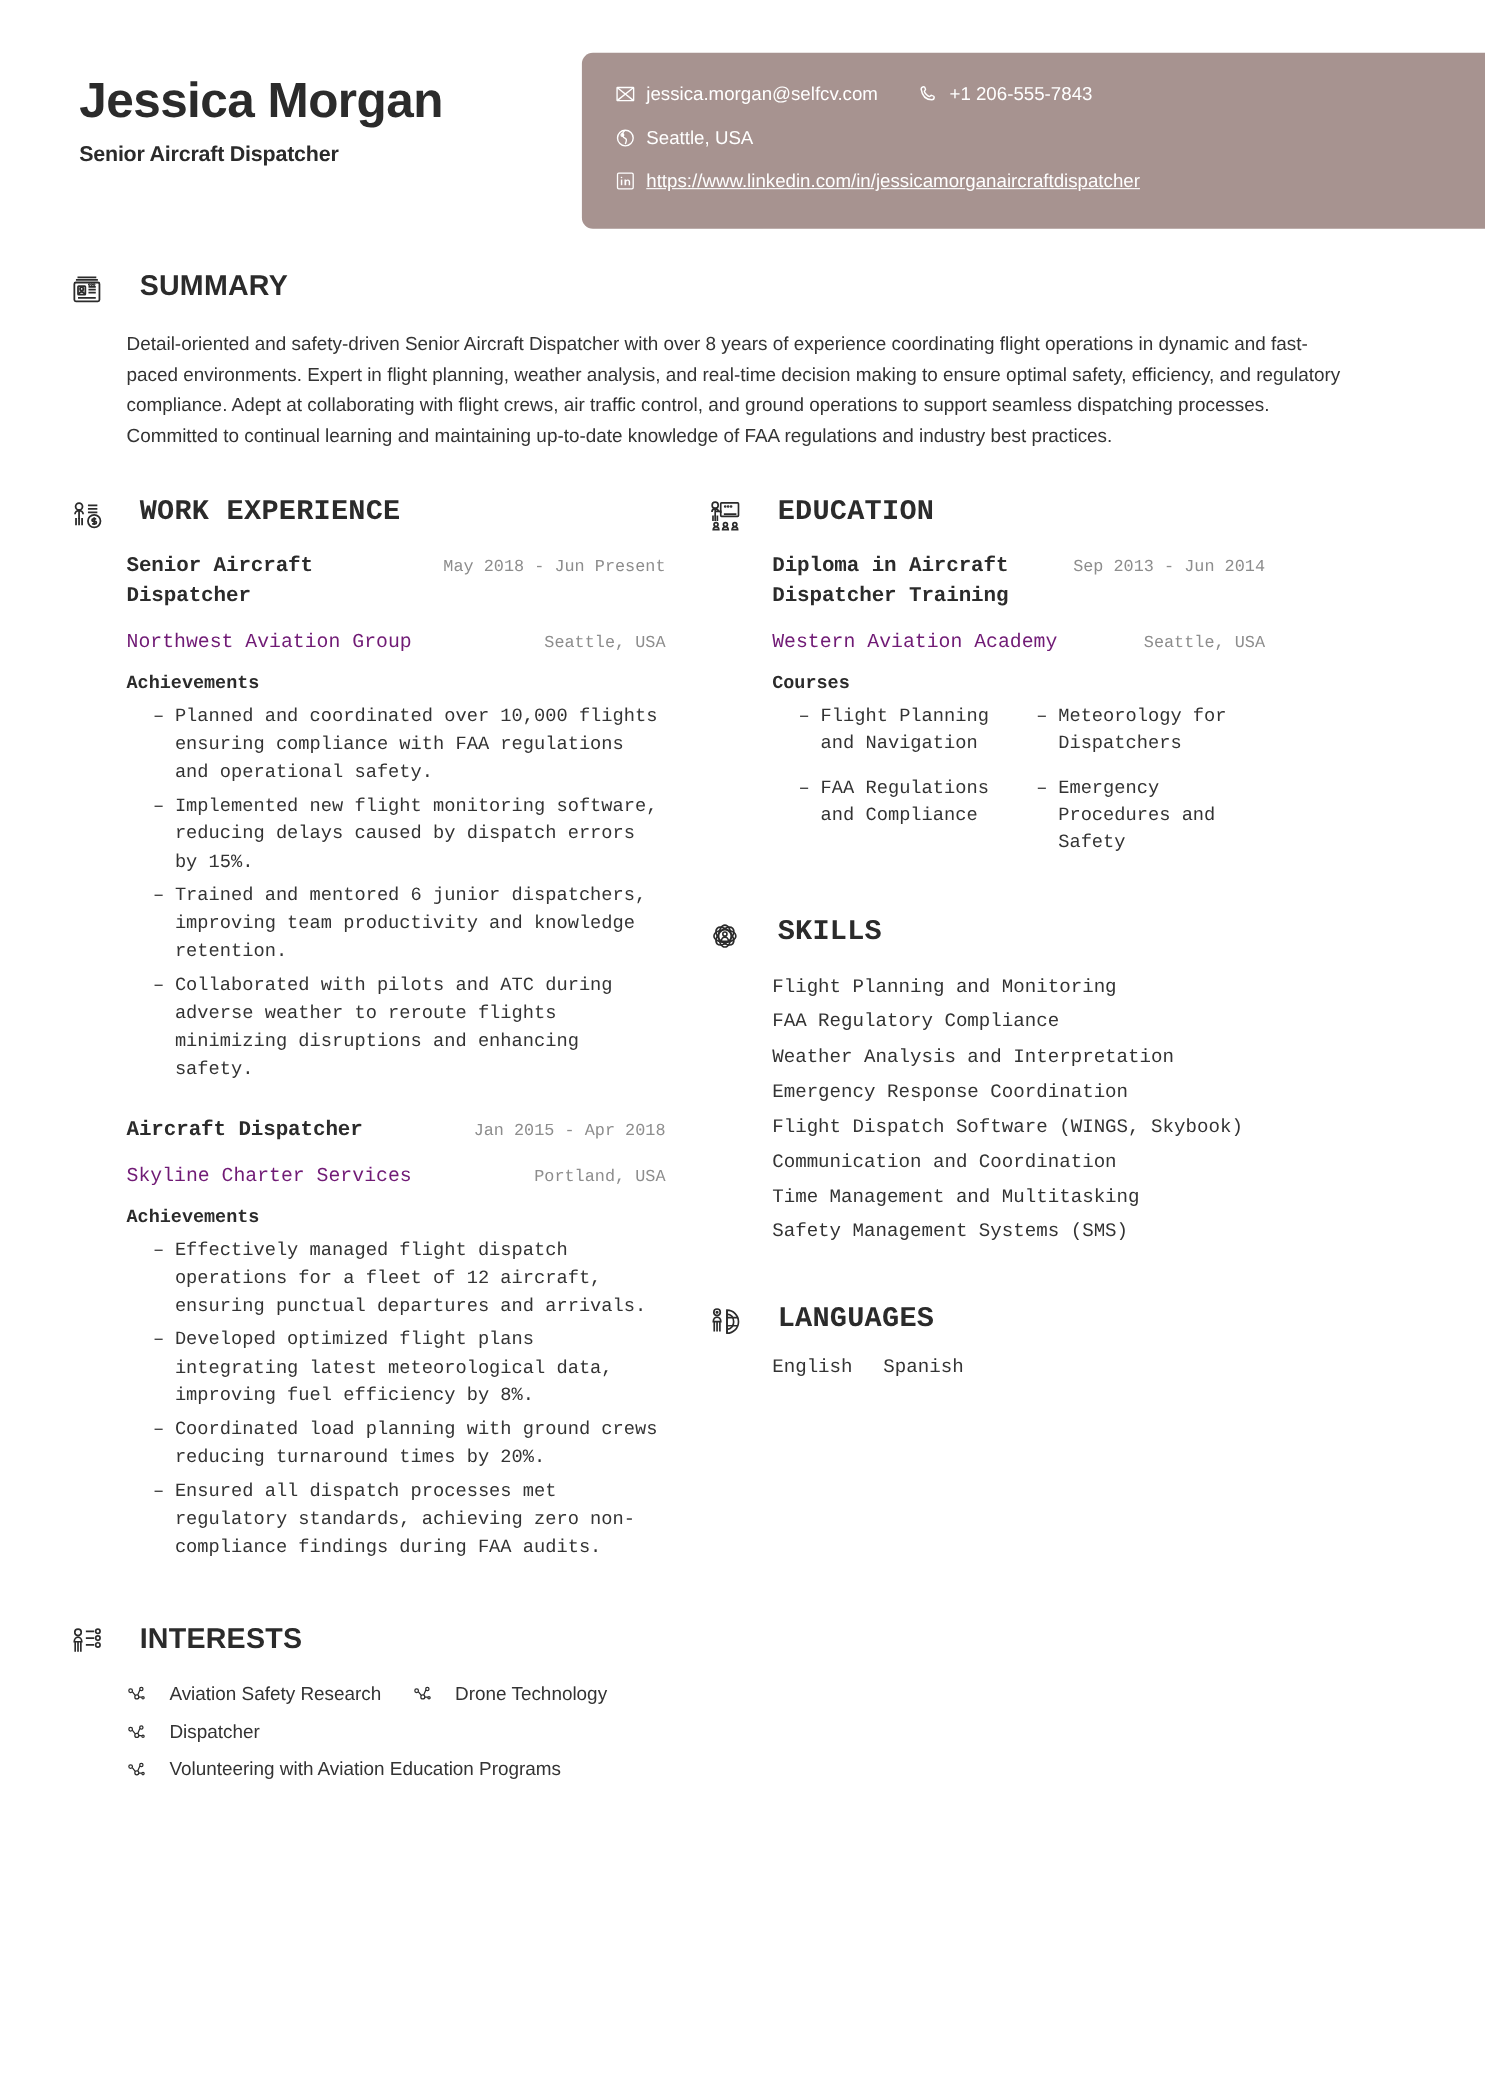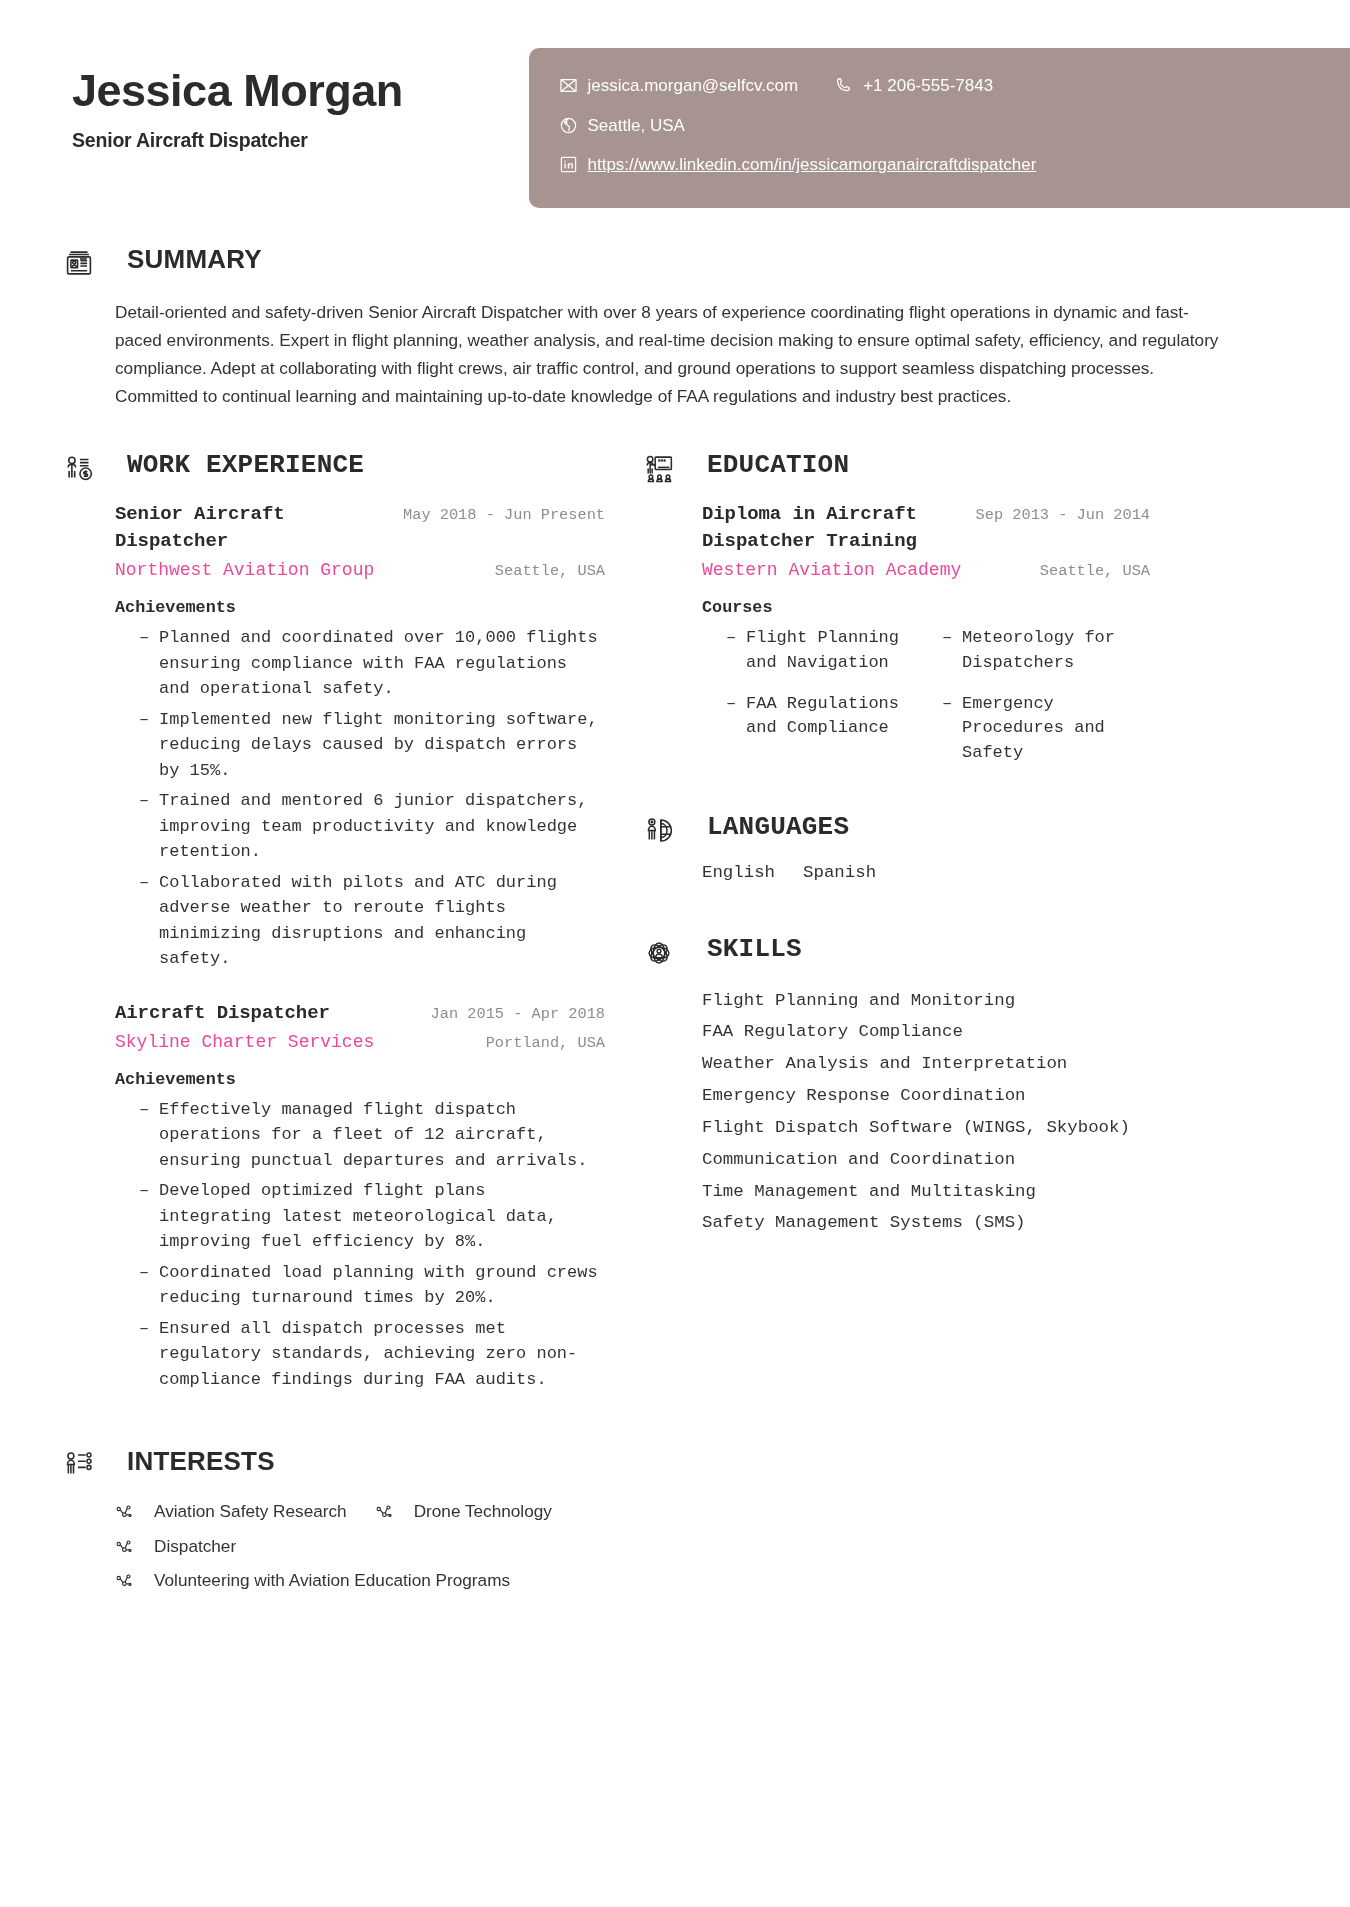--- a/index.html
+++ b/index.html
@@ -135,23 +135,23 @@
   }
   .entry-title {
     font-size: 19px;
     font-weight: 800;
     color: #2b2b2b;
     letter-spacing: -0.1px;
     line-height: 1.42;
   }
   .entry-org {
     font-size: 18px;
-    color: #ec4899;
+    color: #701a75;
     line-height: 1.5;
-    margin-top: 2px;
+    margin-top: 16px;
   }
   .entry-meta {
     font-size: 15.3px;
     color: #8d8d8d;
     white-space: nowrap;
     text-align: right;
     flex: 0 0 auto;
   }
   .entry-meta.loc { margin-top: 2px; }
   .sub-head {
@@ -422,20 +422,46 @@
               <div class="courses-grid">
                 <div class="citemx">Flight Planning and Navigation</div>
                 <div class="citemx">Meteorology for Dispatchers</div>
                 <div class="citemx">FAA Regulations and Compliance</div>
                 <div class="citemx">Emergency Procedures and Safety</div>
               </div>
             </div>
           </div>
         </div>
 
+        <div class="section" style="margin-top:52px;">
+          <div class="section-head">
+            <span class="sico">
+              <svg viewBox="0 0 40 40" fill="none" stroke="#2b2b2b" stroke-width="1.5">
+                <ellipse cx="20" cy="20" rx="6" ry="10.5"></ellipse>
+                <ellipse cx="20" cy="20" rx="10.5" ry="6"></ellipse>
+                <ellipse cx="20" cy="20" rx="6" ry="10.5" transform="rotate(45 20 20)"></ellipse>
+                <ellipse cx="20" cy="20" rx="6" ry="10.5" transform="rotate(-45 20 20)"></ellipse>
+                <circle cx="20" cy="18" r="2"></circle>
+                <path d="M16.6 25c0-2.3 1.5-4 3.4-4s3.4 1.7 3.4 4z"></path>
+              </svg>
+            </span>
+            <span class="section-title">SKILLS</span>
+          </div>
+          <div class="sec-body">
+            <div class="skill-line">Flight Planning and Monitoring</div>
+            <div class="skill-line">FAA Regulatory Compliance</div>
+            <div class="skill-line">Weather Analysis and Interpretation</div>
+            <div class="skill-line">Emergency Response Coordination</div>
+            <div class="skill-line">Flight Dispatch Software (WINGS, Skybook)</div>
+            <div class="skill-line">Communication and Coordination</div>
+            <div class="skill-line">Time Management and Multitasking</div>
+            <div class="skill-line">Safety Management Systems (SMS)</div>
+          </div>
+        </div>
+
         <div class="section" style="margin-top:46px;">
           <div class="section-head">
             <span class="sico">
               <svg viewBox="0 0 40 40" fill="none" stroke="#2b2b2b" stroke-width="1.6">
                 <circle cx="12.5" cy="10.5" r="3.1"></circle>
                 <circle cx="12.5" cy="10.5" r="0.7" fill="#2b2b2b"></circle>
                 <path d="M8.9 19.5c0-2.5 1.6-4.4 3.6-4.4s3.6 1.9 3.6 4.4z"></path>
                 <path d="M9.8 19.5v9.5M12.5 19.5v9.5M15.2 19.5v9.5"></path>
                 <path d="M22 8.5a11 11 0 0 1 0 22z"></path>
                 <path d="M22 8.5v22"></path>
@@ -446,46 +472,20 @@
             <span class="section-title">LANGUAGES</span>
           </div>
           <div class="sec-body">
             <div class="lang-row">
               <span>English</span>
               <span>Spanish</span>
             </div>
           </div>
         </div>
 
-        <div class="section" style="margin-top:52px;">
-          <div class="section-head">
-            <span class="sico">
-              <svg viewBox="0 0 40 40" fill="none" stroke="#2b2b2b" stroke-width="1.5">
-                <ellipse cx="20" cy="20" rx="6" ry="10.5"></ellipse>
-                <ellipse cx="20" cy="20" rx="10.5" ry="6"></ellipse>
-                <ellipse cx="20" cy="20" rx="6" ry="10.5" transform="rotate(45 20 20)"></ellipse>
-                <ellipse cx="20" cy="20" rx="6" ry="10.5" transform="rotate(-45 20 20)"></ellipse>
-                <circle cx="20" cy="18" r="2"></circle>
-                <path d="M16.6 25c0-2.3 1.5-4 3.4-4s3.4 1.7 3.4 4z"></path>
-              </svg>
-            </span>
-            <span class="section-title">SKILLS</span>
-          </div>
-          <div class="sec-body">
-            <div class="skill-line">Flight Planning and Monitoring</div>
-            <div class="skill-line">FAA Regulatory Compliance</div>
-            <div class="skill-line">Weather Analysis and Interpretation</div>
-            <div class="skill-line">Emergency Response Coordination</div>
-            <div class="skill-line">Flight Dispatch Software (WINGS, Skybook)</div>
-            <div class="skill-line">Communication and Coordination</div>
-            <div class="skill-line">Time Management and Multitasking</div>
-            <div class="skill-line">Safety Management Systems (SMS)</div>
-          </div>
-        </div>
-
       </div>
     </div>
 
     <div class="interests-sec section">
       <div class="section-head">
         <span class="sico">
           <svg viewBox="0 0 40 40" fill="none" stroke="#2b2b2b" stroke-width="1.6">
             <circle cx="11.5" cy="10.5" r="3.1"></circle>
             <path d="M7.9 19.5c0-2.5 1.6-4.4 3.6-4.4s3.6 1.9 3.6 4.4z"></path>
             <path d="M8.8 19.5v9.5M11.5 19.5v9.5M14.2 19.5v9.5"></path>

